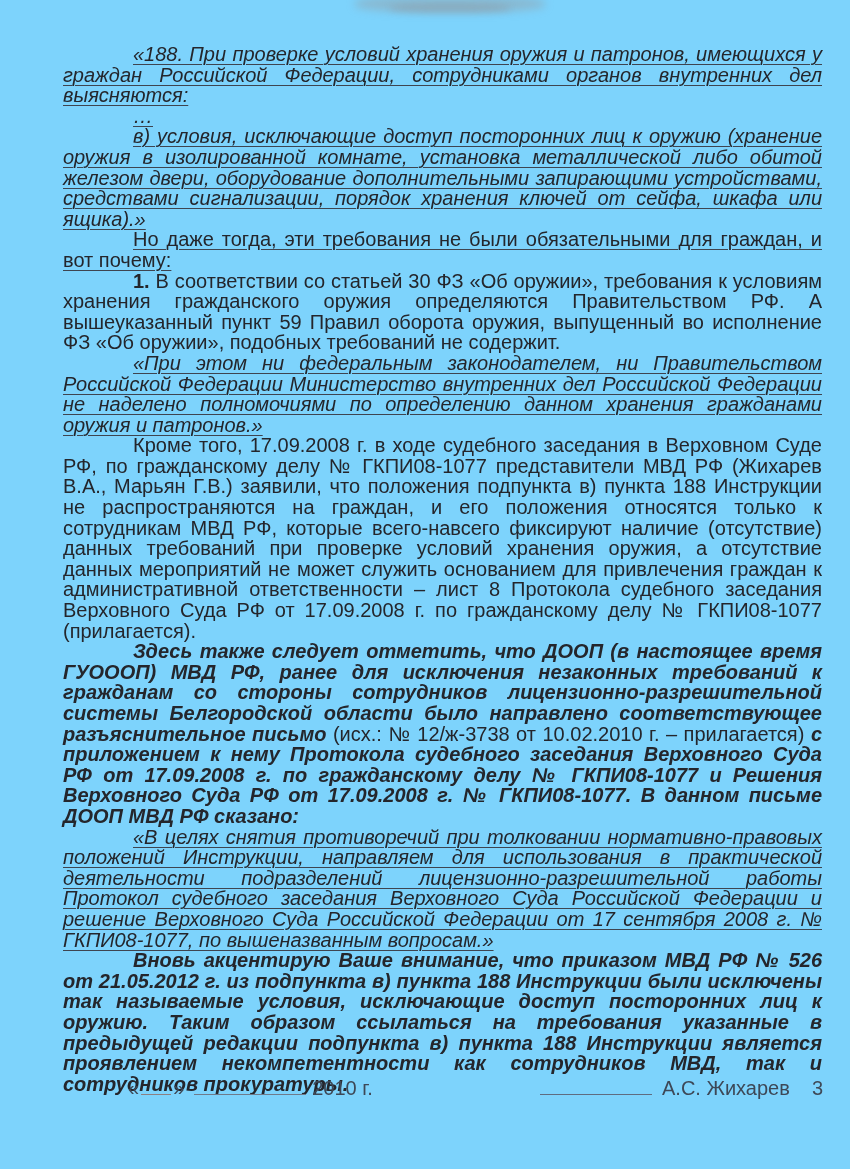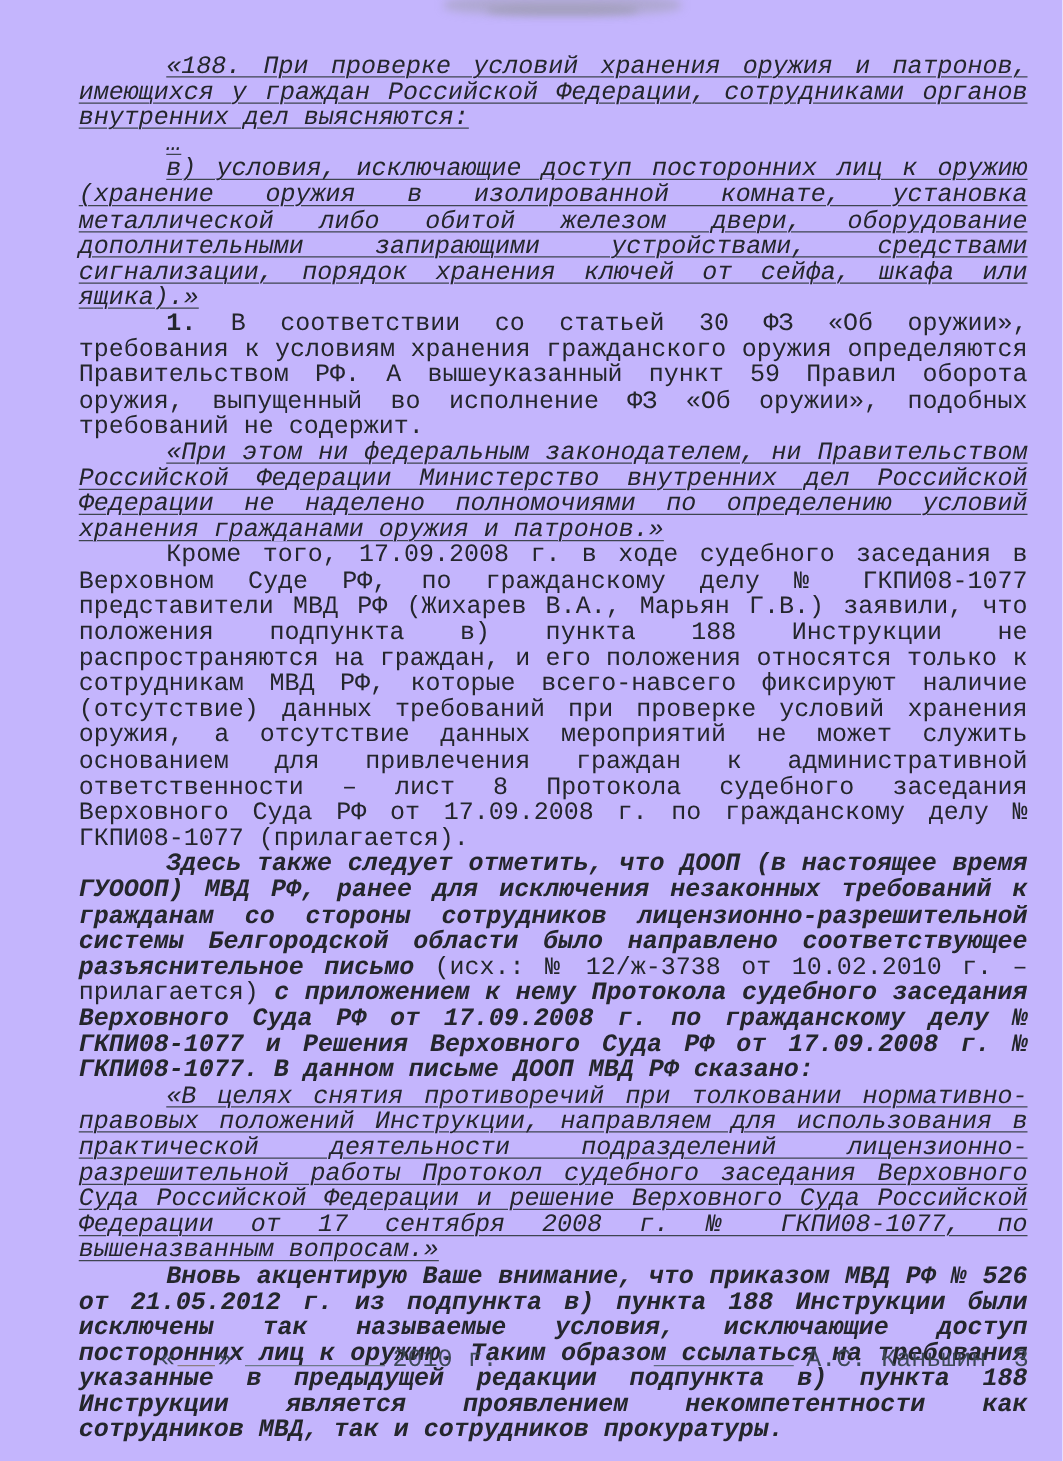--- a/index.html
+++ b/index.html
@@ -1,22 +1,22 @@
 <!DOCTYPE html>
 <html lang="ru"><head>
 <meta charset="utf-8">
 <style>
   html, body { margin: 0; padding: 0; background: #ffffff; }
   .page {
     position: relative;
     width: 850px;
     height: 1169px;
-    background: #c4b5fd;
+    background: #7dd3fc;
     overflow: hidden;
-    font-family: Liberation Mono, monospace;
+    font-family: Liberation Sans, sans-serif;
     color: #24262c;
   }
   
   .artifact-top {
     position: absolute;
     top: -4px; left: 355px;
     width: 190px; height: 16px;
     background: rgba(150,152,158,0.45);
     filter: blur(4px);
     border-radius: 40%;
@@ -91,38 +91,39 @@
   <div class="artifact-top2"></div>
 
   <main class="doc">
 
     <p class="q">«188. При проверке условий хранения оружия и патронов, имеющихся у граждан Российской Федерации, сотрудниками органов внутренних дел выясняются:</p>
 
     <p class="q m6">…</p>
 
     <p class="q">в) условия, исключающие доступ посторонних лиц к оружию (хранение оружия в изолированной комнате, установка металлической либо обитой железом двери, оборудование дополнительными запирающими устройствами, средствами сигнализации, порядок хранения ключей от сейфа, шкафа или ящика).»</p>
 
+    <p class="u m8">Но даже тогда, эти требования не были обязательными для граждан, и вот почему:</p>
 
     <p class="m12"><span class="b">1.</span><span> В соответствии со статьей 30 ФЗ «Об оружии», требования к условиям хранения гражданского оружия определяются Правительством РФ. А вышеуказанный пункт 59 Правил оборота оружия, выпущенный во исполнение ФЗ «Об оружии», подобных требований не содержит.</span></p>
 
 
-    <p class="q m11">«При этом ни федеральным законодателем, ни Правительством Российской Федерации Министерство внутренних дел Российской Федерации не наделено полномочиями по определению условий хранения гражданами оружия и патронов.»</p>
+    <p class="q m11">«При этом ни федеральным законодателем, ни Правительством Российской Федерации Министерство внутренних дел Российской Федерации не наделено полномочиями по определению данном хранения гражданами оружия и патронов.»</p>
 
     <p class="m9">Кроме того, 17.09.2008 г. в ходе судебного заседания в Верховном Суде РФ, по гражданскому делу № ГКПИ08-1077 представители МВД РФ (Жихарев В.А., Марьян Г.В.) заявили, что положения подпункта в) пункта 188 Инструкции не распространяются на граждан, и его положения относятся только к сотрудникам МВД РФ, которые всего-навсего фиксируют наличие (отсутствие) данных требований при проверке условий хранения оружия, а отсутствие данных мероприятий не может служить основанием для привлечения граждан к административной ответственности – лист 8 Протокола судебного заседания Верховного Суда РФ от 17.09.2008 г. по гражданскому делу № ГКПИ08-1077 (прилагается).</p>
 
     <p class="m11"><span class="bi">Здесь также следует отметить, что ДООП (в настоящее время ГУОООП) МВД РФ, ранее для исключения незаконных требований к гражданам со стороны сотрудников лицензионно-разрешительной системы Белгородской области было направлено соответствующее разъяснительное письмо </span><span>(исх.: № 12/ж-3738 от 10.02.2010 г. – прилагается) </span><span class="bi">с приложением к нему Протокола судебного заседания Верховного Суда РФ от 17.09.2008 г. по гражданскому делу № ГКПИ08-1077 и Решения Верховного Суда РФ от 17.09.2008 г. № ГКПИ08-1077. В данном письме ДООП МВД РФ сказано:</span></p>
 
     <p class="q m9">«В целях снятия противоречий при толковании нормативно-правовых положений Инструкции, направляем для использования в практической деятельности подразделений лицензионно-разрешительной работы Протокол судебного заседания Верховного Суда Российской Федерации и решение Верховного Суда Российской Федерации от 17 сентября 2008 г. № ГКПИ08-1077, по вышеназванным вопросам.»</p>
 
     <p class="bi m9">Вновь акцентирую Ваше внимание, что приказом МВД РФ № 526 от 21.05.2012 г. из подпункта в) пункта 188 Инструкции были исключены так называемые условия, исключающие доступ посторонних лиц к оружию. Таким образом ссылаться на требования указанные в предыдущей редакции подпункта в) пункта 188 Инструкции является проявлением некомпетентности как сотрудников МВД, так и сотрудников прокуратуры.</p>
 
   </main>
 
   <div class="footer">
     <div class="footer-left">
       <span>«</span><span class="blank blank-short"></span><span>»</span><span class="blank blank-mid"></span><span>2010 г.</span>
     </div>
     <div class="footer-right">
-      <span class="blank blank-sign"></span><span>А.С. Каньшин</span><span class="pagenum">3</span>
+      <span class="blank blank-sign"></span><span>А.С. Жихарев</span><span class="pagenum">3</span>
     </div>
   </div>
 
 </div>
 
 </body></html>

